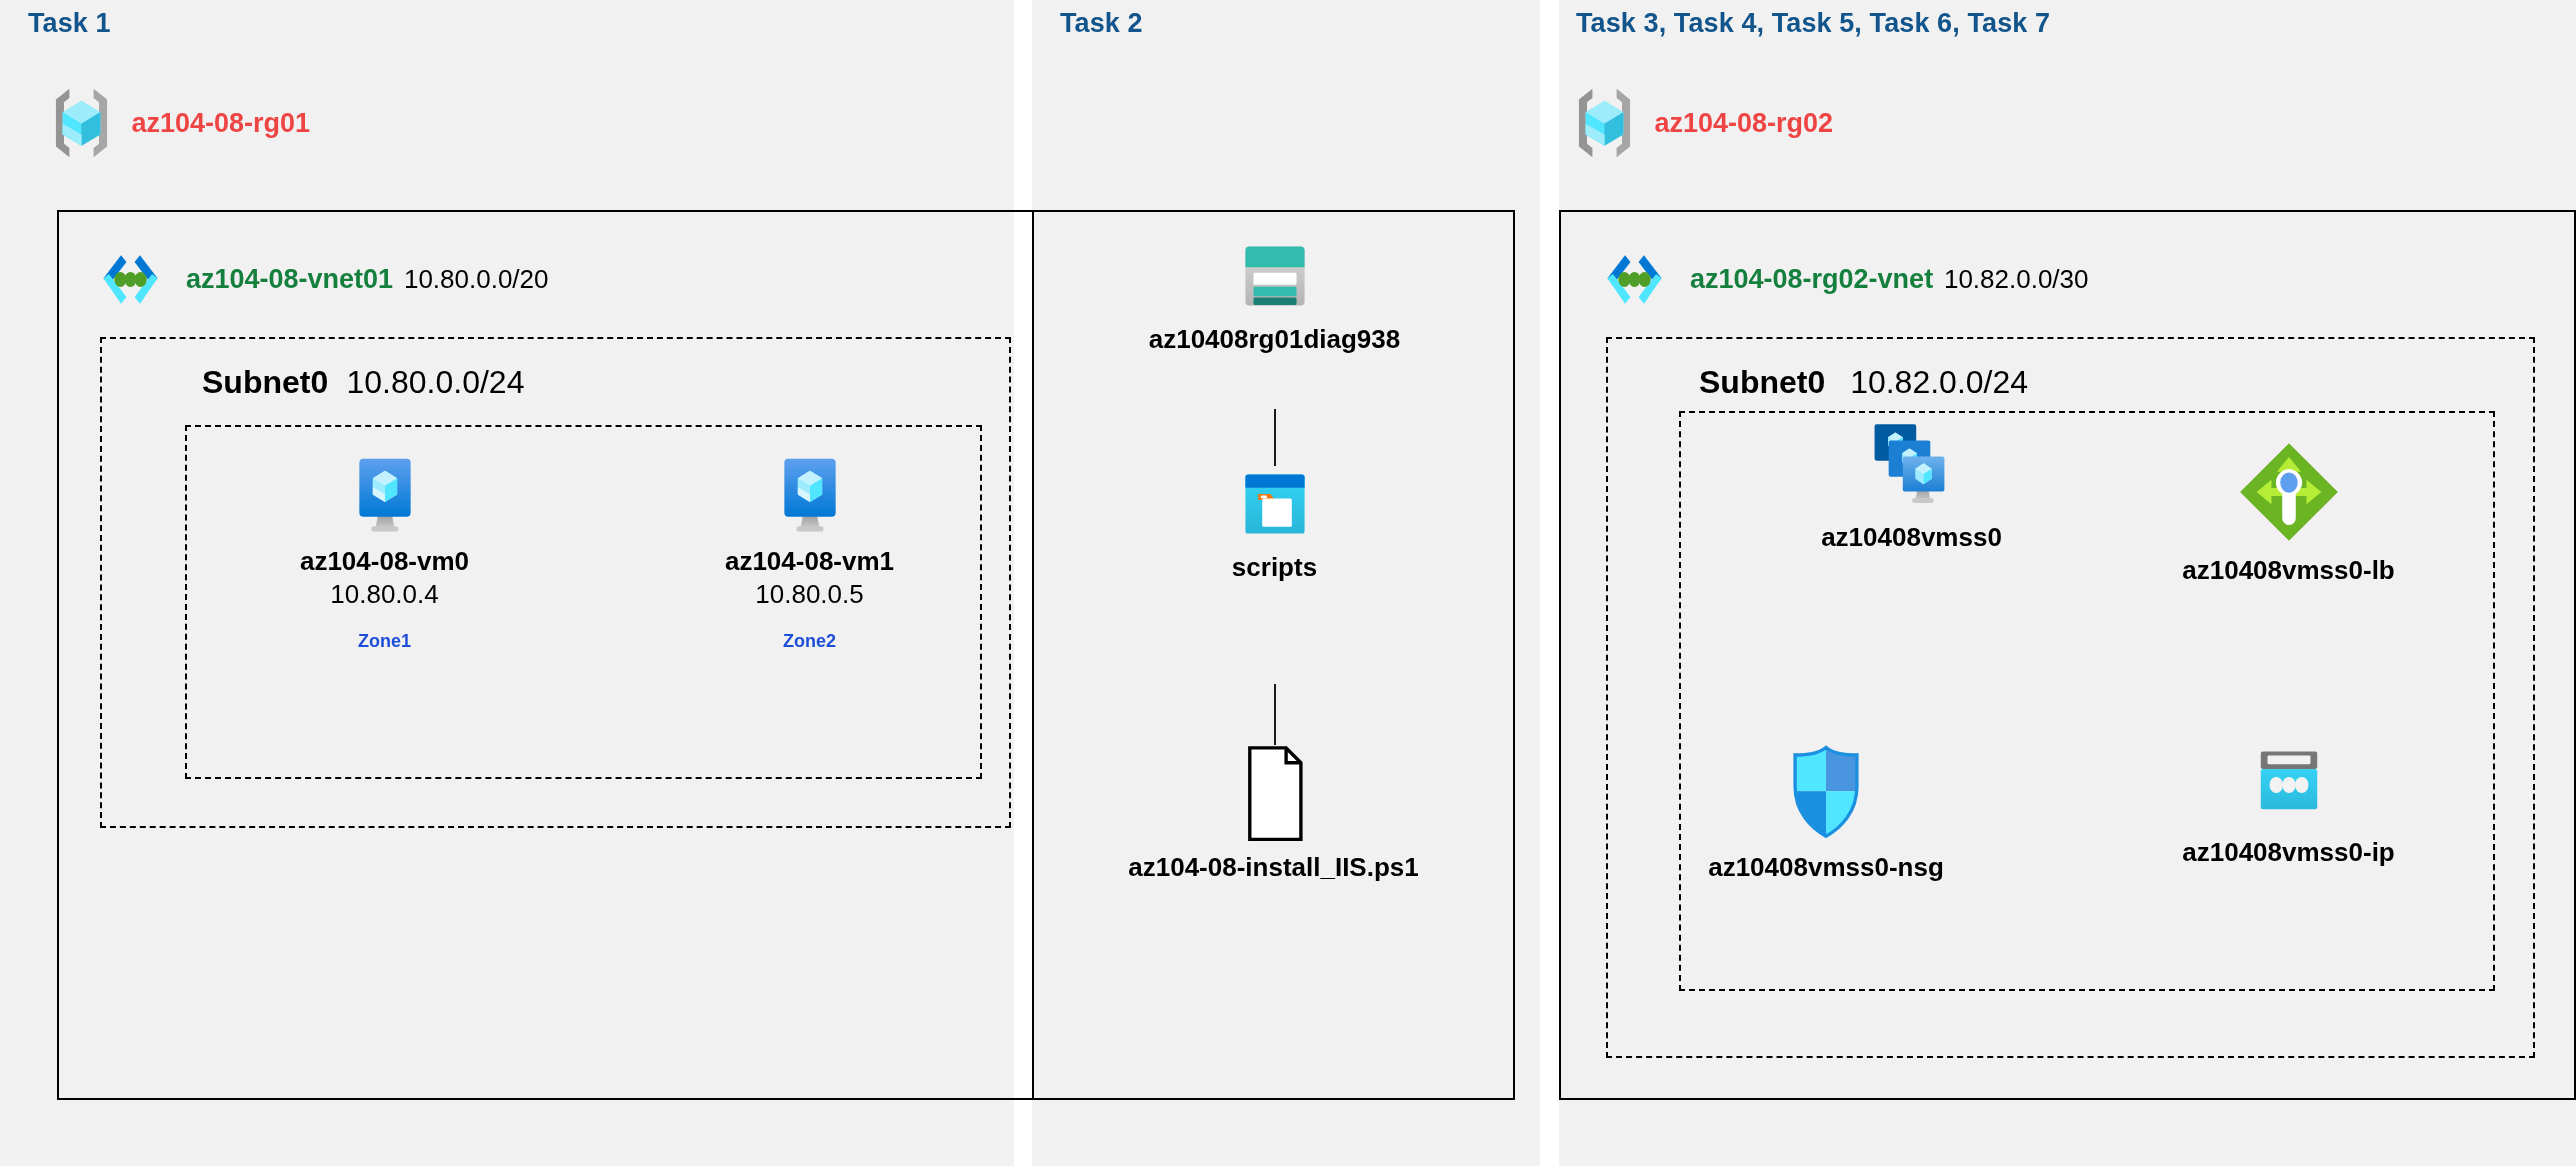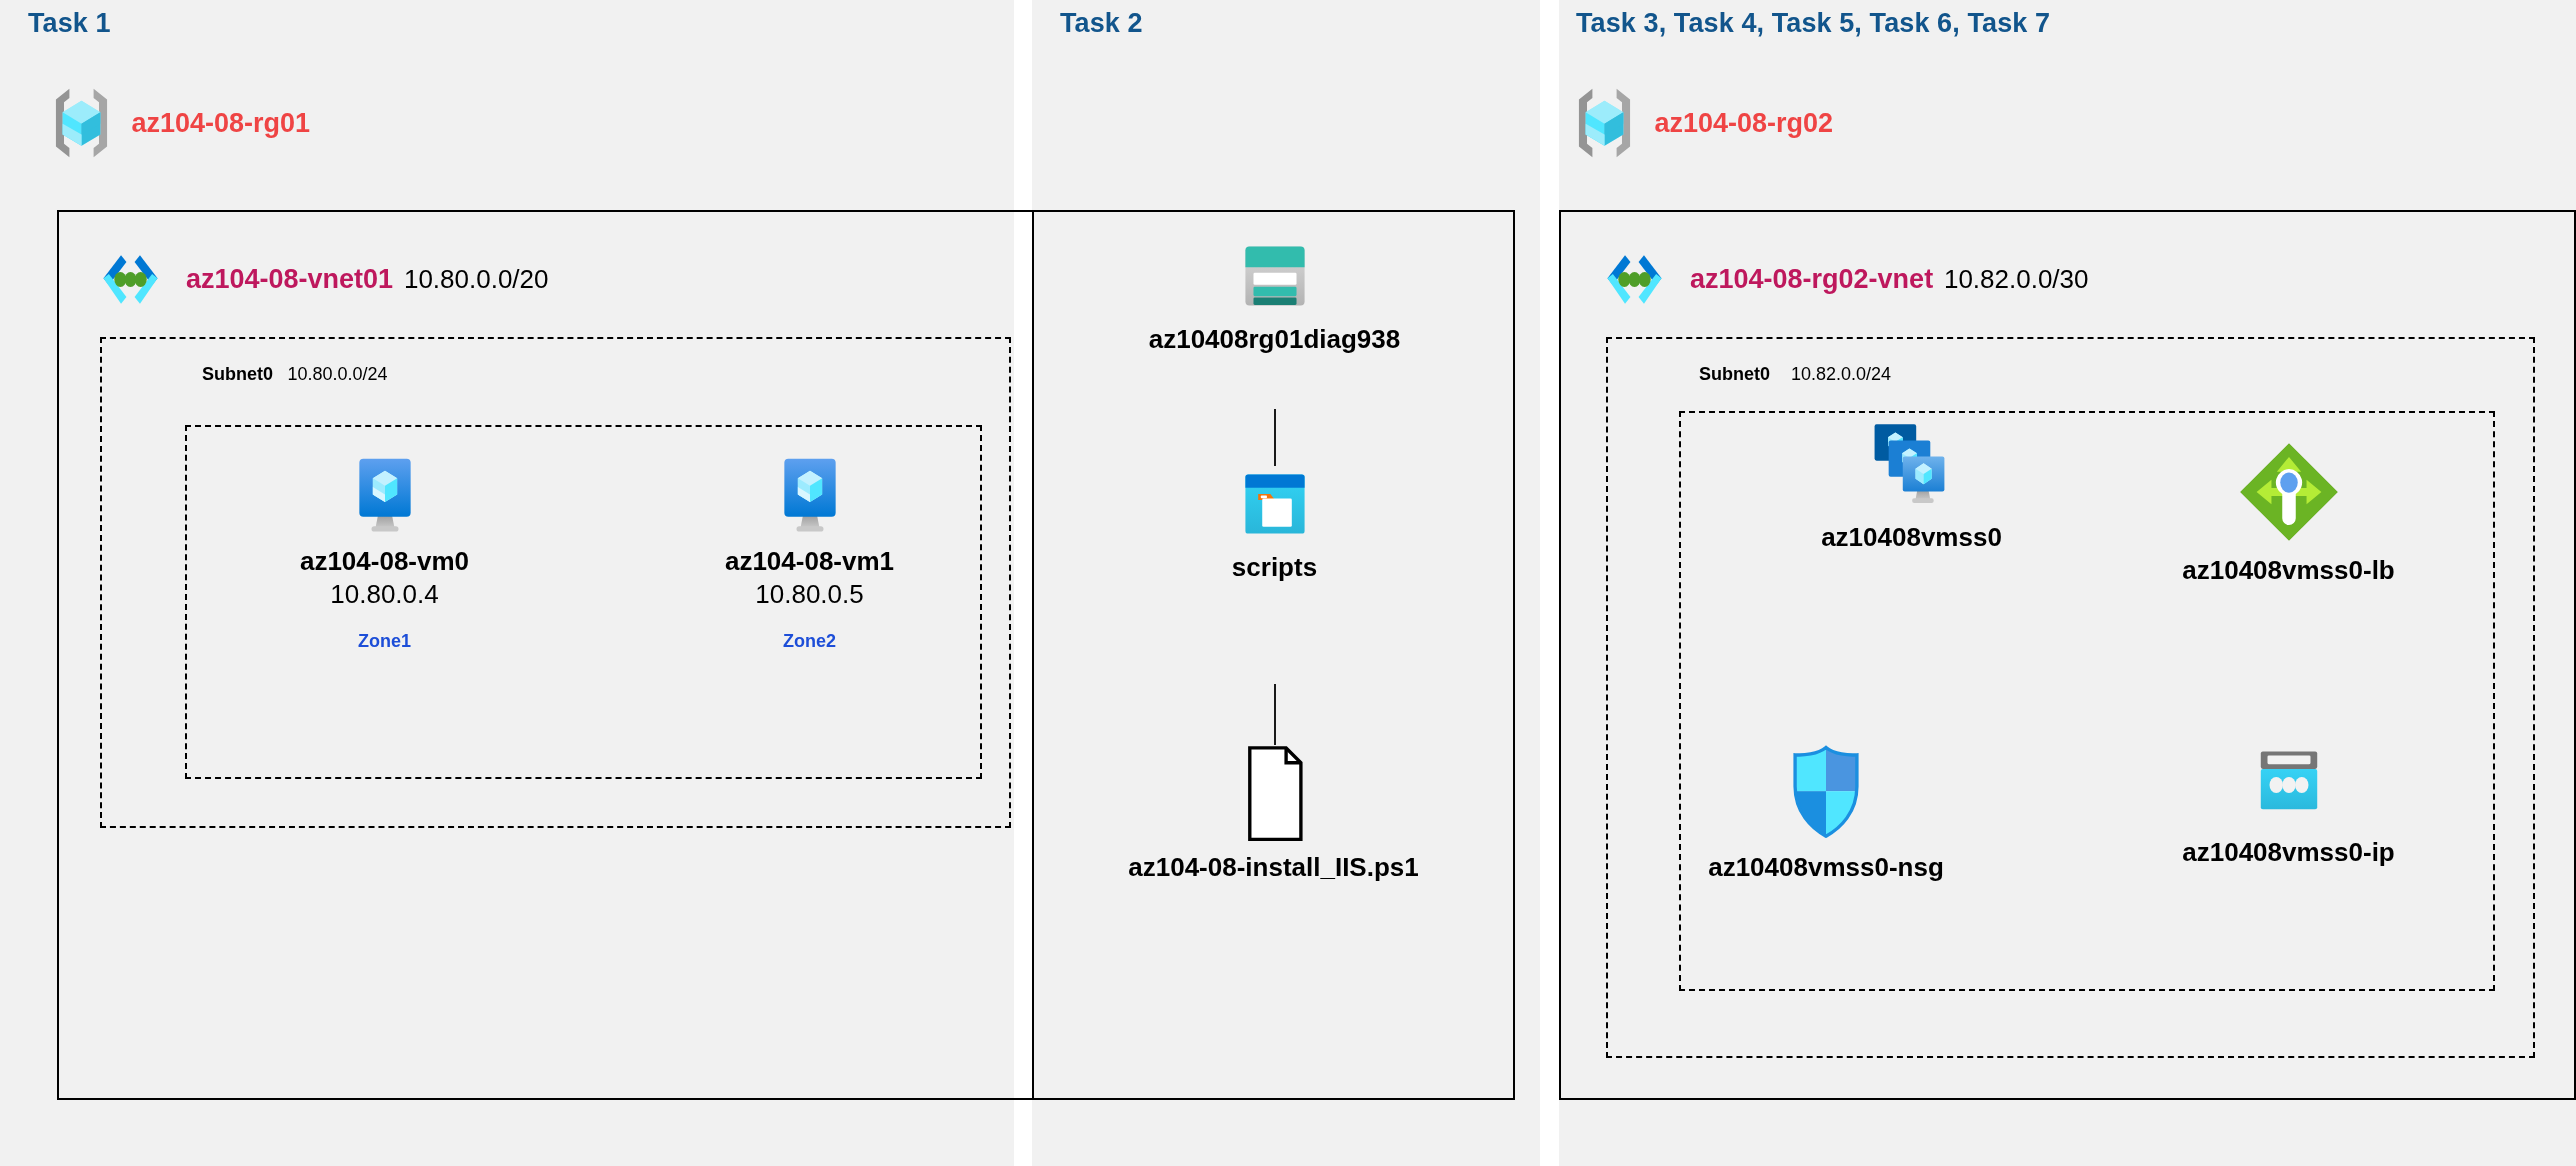--- a/index.html
+++ b/index.html
@@ -10,23 +10,23 @@
   .panel{position:absolute;background:#f1f1f1;box-sizing:border-box;}
   .task-title{
     position:absolute;color:#12558c;font-weight:bold;font-size:27px;
     letter-spacing:0.1px;white-space:nowrap;
   }
   .boxed{position:absolute;border:2.7px solid #000;box-sizing:border-box;background:transparent;}
   .dashed{position:absolute;border:2.7px dashed #000;box-sizing:border-box;background:transparent;}
   .rg-row{position:absolute;display:flex;align-items:center;}
   .rg-name{font-size:27px;font-weight:bold;margin-left:17.5px;color:#ef4444;}
   .vnet-row{position:absolute;display:flex;align-items:center;}
-  .vnet-name{font-size:27px;font-weight:bold;color:#be185d;margin-left:19px;}
+  .vnet-name{font-size:27px;font-weight:bold;color:#15803d;margin-left:19px;}
   .vnet-cidr{font-size:26px;font-weight:normal;color:#000;margin-left:10.8px;}
-  .subnet-lbl{position:absolute;font-size:18px;white-space:nowrap;}
+  .subnet-lbl{position:absolute;font-size:32px;white-space:nowrap;}
   .subnet-lbl b{font-weight:bold;}
   .node{position:absolute;display:flex;flex-direction:column;align-items:center;}
   .node-label{font-size:26px;font-weight:bold;color:#000;text-align:left;margin-top:9.4px;white-space:nowrap;}
   .node-sub{font-size:26px;font-weight:normal;color:#000;text-align:center;margin-top:1.3px;white-space:nowrap;}
   .node-zone{font-size:18px;font-weight:bold;color:#1d4ed8;text-align:center;margin-top:21.6px;white-space:nowrap;}
   .connector{position:absolute;width:2px;background:#1a1a1a;}
   svg{display:block;}
 </style>
 </head>
 <body>

